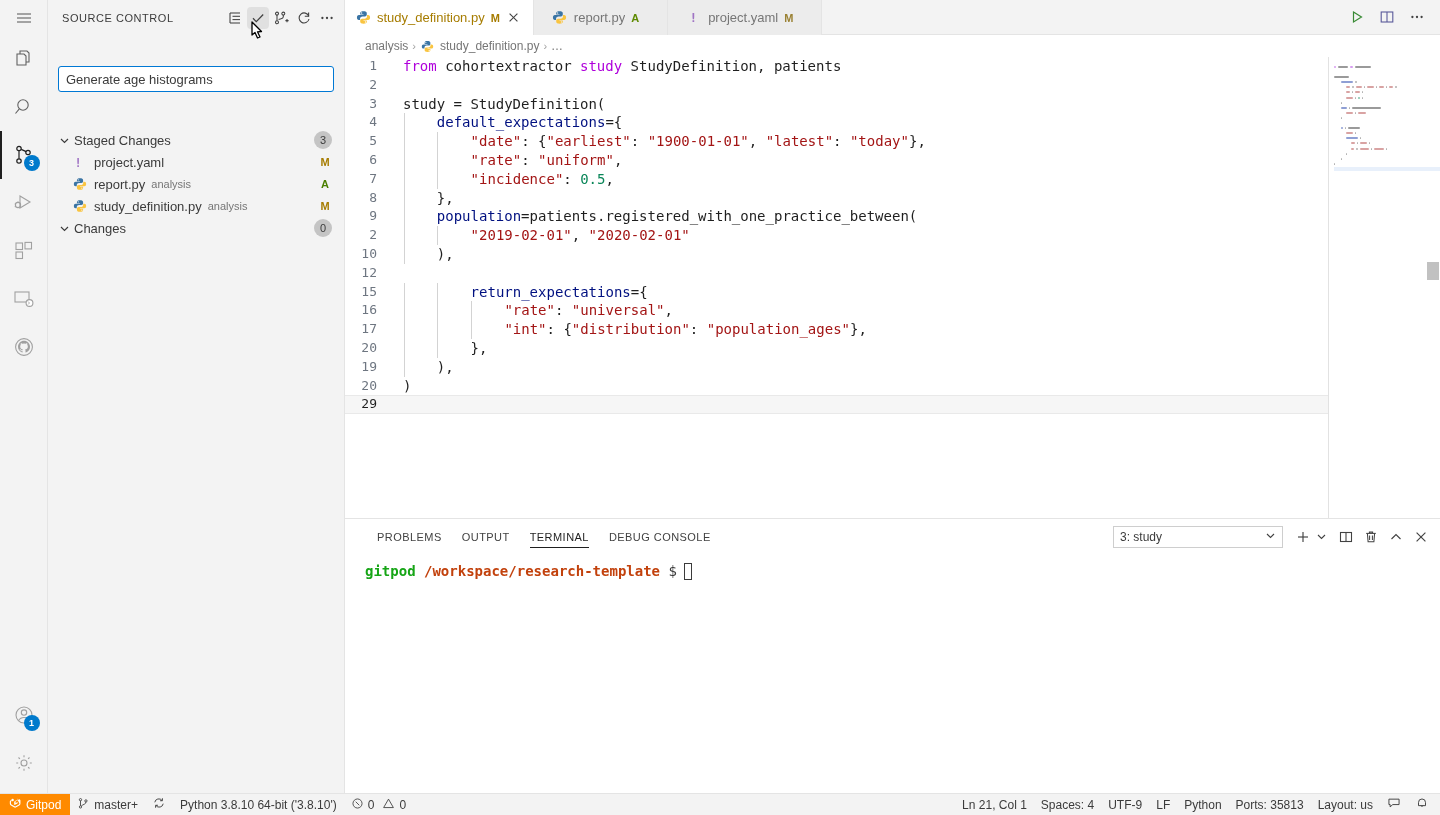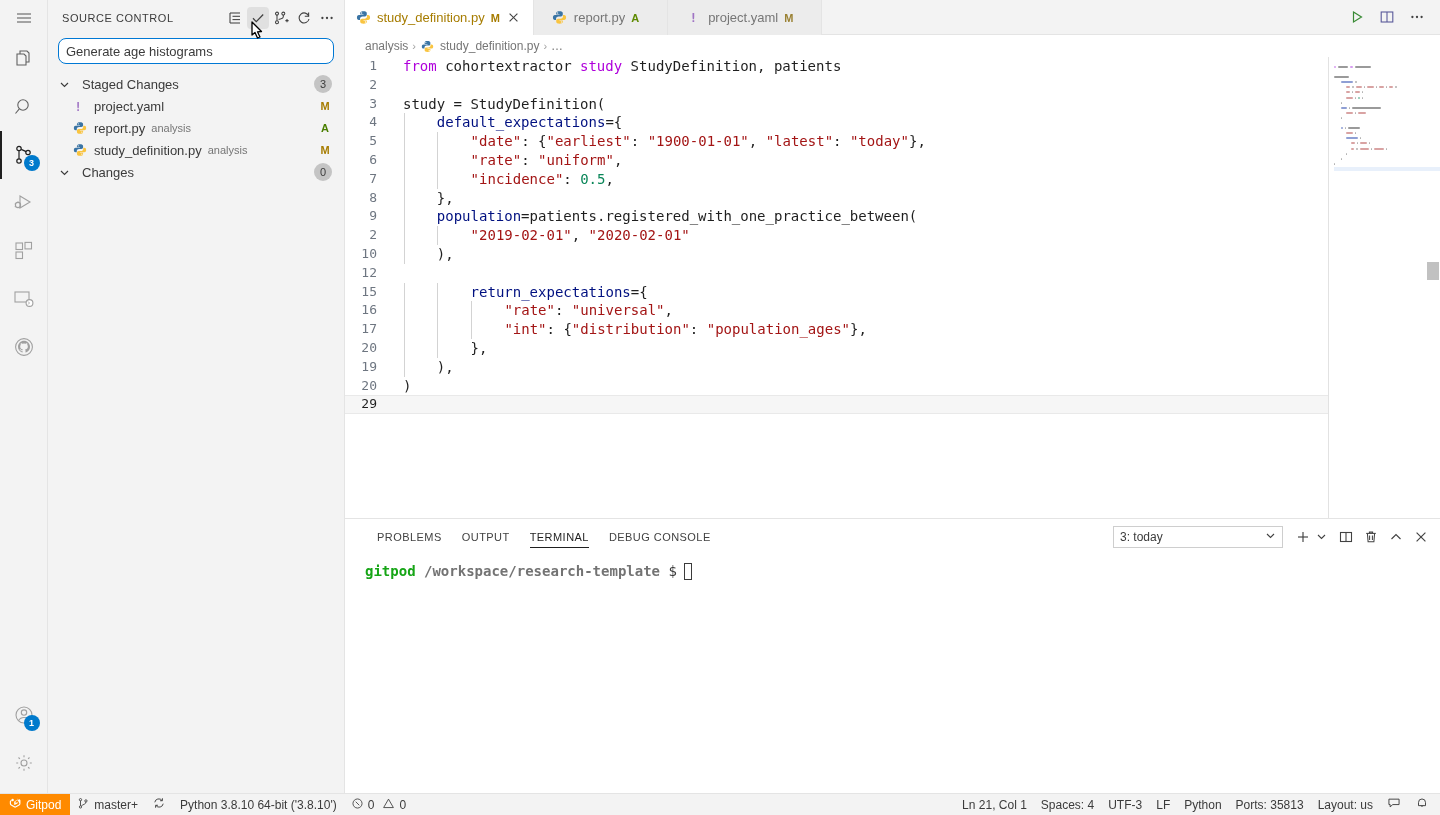--- a/index.html
+++ b/index.html
@@ -36,52 +36,52 @@
     position: absolute; right: 8px; bottom: 8px;
     min-width: 16px; height: 16px; border-radius: 8px;
     background: #007acc; color: #fff; font-size: 9px; font-weight: bold;
     display: flex; align-items: center; justify-content: center; padding: 0 3px;
     font-family: "Liberation Sans", sans-serif;
   }
 
   
   .sidebar {
     width: 297px; background: #f3f3f3; border-right: 1px solid #e4e4e4;
-    display: flex; flex-direction: column; flex: none;
+    display: flex; flex-direction: column; flex: none; gap: 28px;
   }
   .sb-header {
     height: 35px; display: flex; align-items: center; padding: 0 6px 0 14px;
     flex: none;
   }
   .sb-title {
     font-size: 11px; letter-spacing: .55px; color: #3b3b3b; text-transform: uppercase;
     flex: 1; white-space: nowrap;
   }
   .sb-actions { display: flex; align-items: center; gap: 1px; }
   .sb-act {
     width: 22px; height: 22px; display: flex; align-items: center; justify-content: center;
     color: #424242; cursor: pointer; border-radius: 4px;
   }
   .sb-act.hovered { background: #e0e0e0; }
   .scm-input-wrap { padding: 3px 10px 8px 10px; }
   .scm-input {
     width: 100%; height: 26px; padding: 0 7px;
     border: 1px solid #0078d4; outline: none; background: #fff;
     font-family: "Liberation Sans", sans-serif; font-size: 13px; color: #3b3b3b;
-    border-radius: 8px;
+    border-radius: 3px;
   }
   .scm-input::placeholder { color: #767676; }
 
   .scm-list { flex: 1; overflow: hidden; padding-top: 1px; }
   .scm-group {
     height: 22px; display: flex; align-items: center; padding: 0 12px 0 8px;
     cursor: pointer; font-size: 13px; color: #3b3b3b;
   }
   .twisty { width: 16px; display: flex; align-items: center; justify-content: center; color: #3b3b3b; }
-  .scm-group-label { font-weight: normal; flex: 1; margin-left: 10px; }
+  .scm-group-label { font-weight: normal; flex: 1; margin-left: 2px; }
   .count-badge {
     min-width: 18px; height: 18px; border-radius: 9px; background: #c4c4c4; color: #3b3b3b;
     font-size: 11px; display: flex; align-items: center; justify-content: center; padding: 0 5px;
   }
   .scm-row {
     height: 22px; display: flex; align-items: center; padding: 0 12px 0 24px;
     cursor: pointer; font-size: 13px; color: #3b3b3b; white-space: nowrap;
   }
   .file-icon { width: 16px; height: 16px; margin-right: 6px; display: flex; align-items: center; justify-content: center; flex: none; }
   .scm-name { color: #3b3b3b; }
@@ -179,21 +179,21 @@
     display: flex; align-items: center; padding: 0 6px; font-size: 12px; color: #3b3b3b;
     cursor: pointer;
   }
   .term-select .sel-caret { margin-left: auto; color: #424242; }
   .p-act { width: 22px; height: 22px; display: flex; align-items: center; justify-content: center; color: #424242; cursor: pointer; border-radius: 4px; }
   .split-act { display: flex; align-items: center; gap: 0; }
 
   .terminal-body { flex: 1; padding: 6px 0 0 20px; font-family: "DejaVu Sans Mono", monospace; font-size: 14px; overflow: hidden; }
   .term-line { display: flex; align-items: center; height: 22px; white-space: pre; }
   .tm-user { color: #16a516; font-weight: bold; }
-  .tm-path { color: #737373; font-weight: bold; }
+  .tm-path { color: #c2410c; font-weight: bold; }
   .tm-dollar { color: #3b3b3b; }
   .tm-cursor { display: inline-block; width: 8px; height: 17px; border: 1px solid #3b3b3b; margin-left: 7px; background: transparent; }
 
   
   .statusbar {
     height: 22px; background: #f3f3f3; border-top: 1px solid #e4e4e4;
     display: flex; align-items: stretch; font-size: 12px; color: #3b3b3b; flex: none;
   }
   .sbar-left, .sbar-right { display: flex; align-items: stretch; }
   .sbar-right { margin-left: auto; padding-right: 4px; }
@@ -625,21 +625,21 @@
       <div class="panel">
         <div class="panel-header">
           <div class="panel-tabs">
             <div class="p-tab">PROBLEMS</div>
             <div class="p-tab">OUTPUT</div>
             <div class="p-tab active">TERMINAL</div>
             <div class="p-tab">DEBUG CONSOLE</div>
           </div>
           <div class="panel-actions">
             <div class="term-select">
-              <span>3: today</span>
+              <span>3: study</span>
               <span class="sel-caret">
                 <svg width="11" height="11" viewBox="0 0 11 11" fill="none" stroke="#424242" stroke-width="1.1">
                     <path d="M2 4 L5.5 7.5 L9 4"></path>
                   </svg>
               </span>
             </div>
             <div class="split-act" style="margin-left:6px;">
               <div class="p-act">
                 <svg width="16" height="16" viewBox="0 0 16 16" stroke="#424242" stroke-width="1.15">
                     <line x1="8" y1="3" x2="8" y2="13"></line>
@@ -739,21 +739,21 @@
           <svg width="13" height="13" viewBox="0 0 16 16" fill="none" stroke="#3b3b3b" stroke-width="1.05">
             <path d="M8 2.6 L14 13 H2 Z"></path>
           </svg>
         </span>
         <span>0</span>
       </div>
     </div>
     <div class="sbar-right">
       <div class="sb-item">Ln 21, Col 1</div>
       <div class="sb-item">Spaces: 4</div>
-      <div class="sb-item">UTF-3</div>
+      <div class="sb-item">UTF-9</div>
       <div class="sb-item">LF</div>
       <div class="sb-item">Python</div>
       <div class="sb-item">Ports: 35813</div>
       <div class="sb-item">Layout: us</div>
       <div class="sb-item">
         <span>
           <svg width="14" height="14" viewBox="0 0 16 16" fill="none" stroke="#3b3b3b" stroke-width="1.05">
             <path d="M2.2 3.6 h11.6 v6.2 h-7.2 l-3 2.6 v-2.6 h-1.4 z"></path>
           </svg>
         </span>

